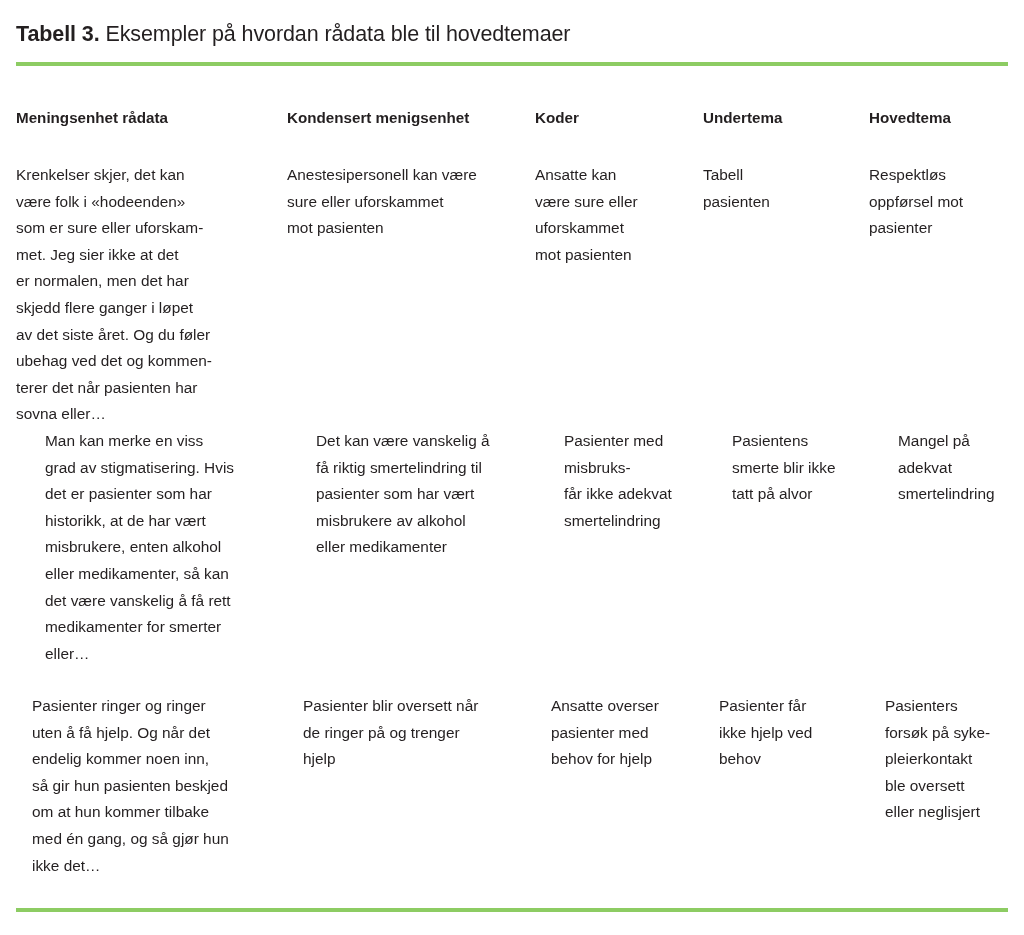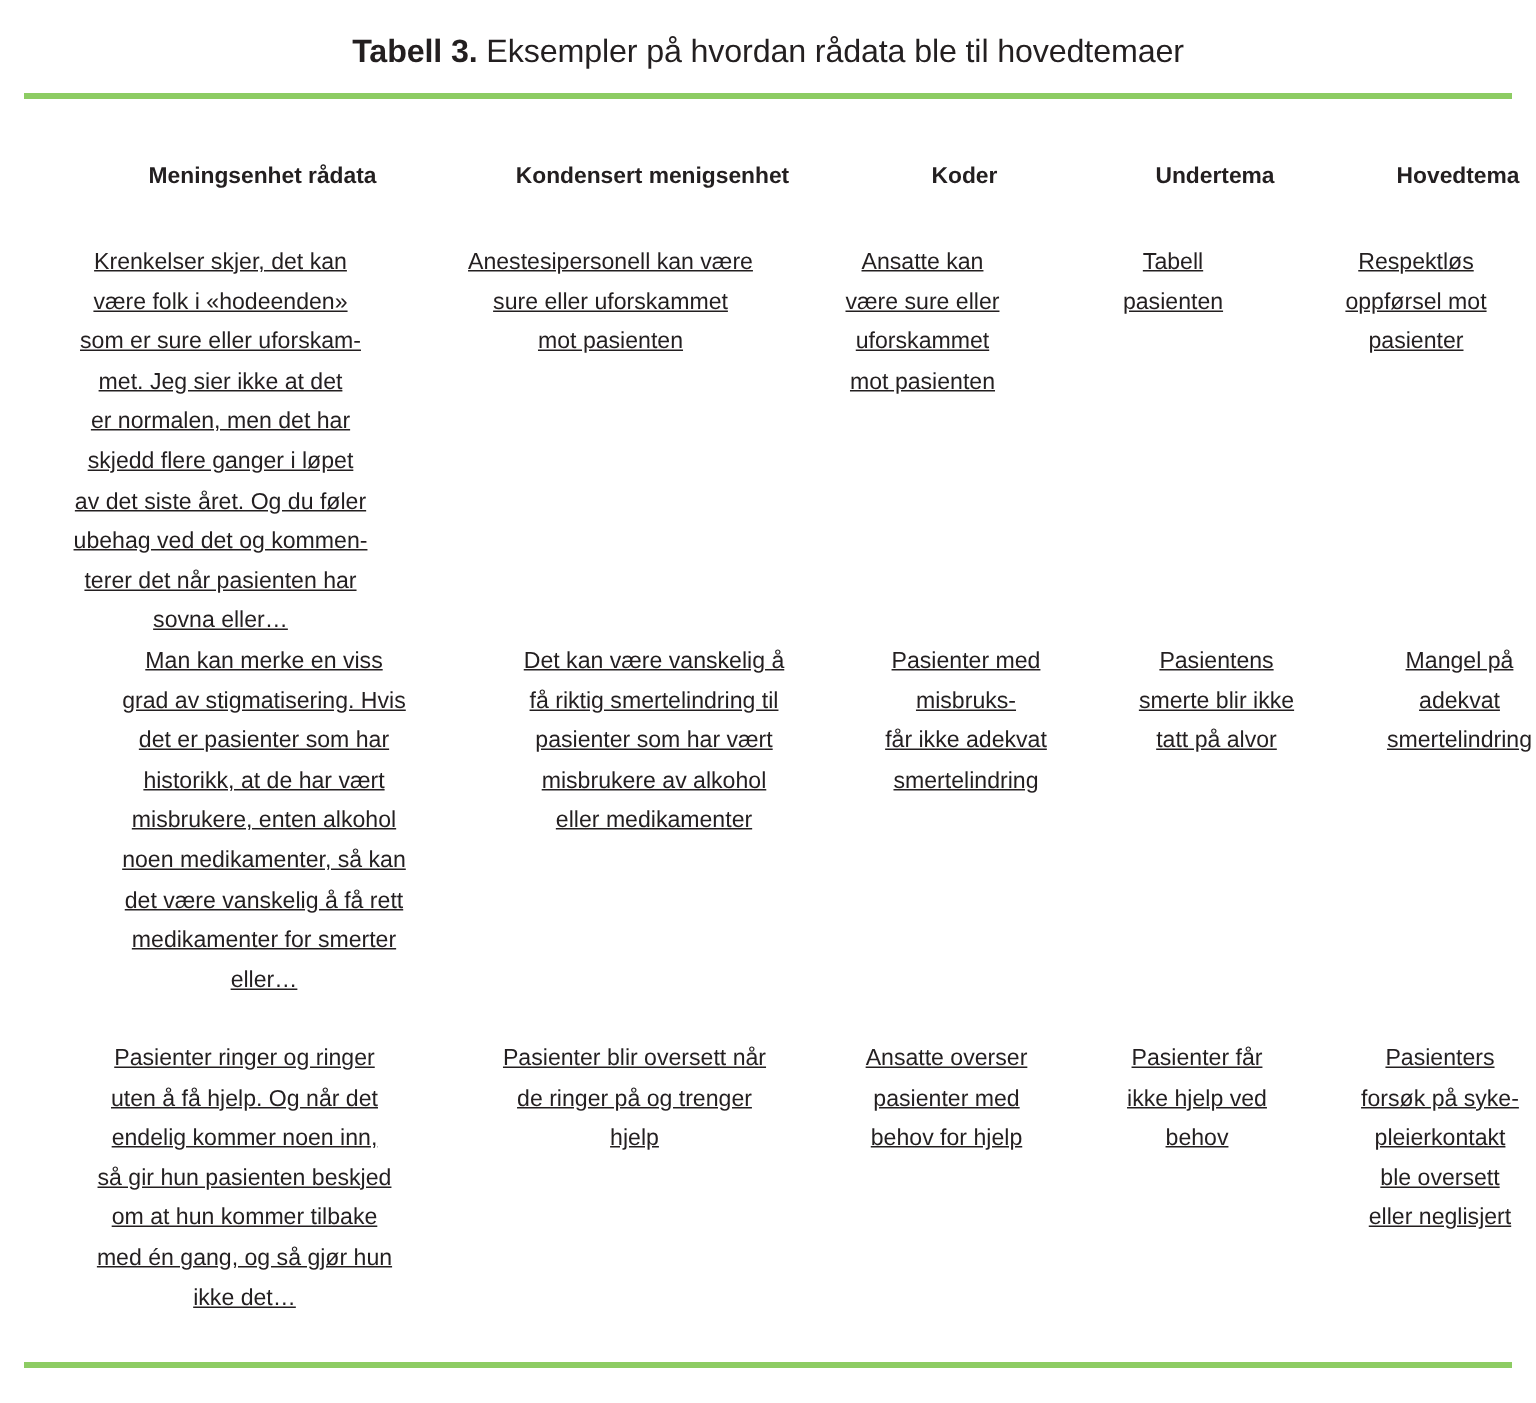--- a/index.html
+++ b/index.html
@@ -15,21 +15,20 @@
     color: #231f20;
     -webkit-font-smoothing: antialiased;
     overflow: hidden;
   }
 
   .table-figure {
     position: relative;
     width: 1024px;
     height: 935px;
     box-sizing: border-box;
-    text-align: center;
   }
 
   
   .caption {
     position: absolute;
     left: 16px;
     top: 20px;
     width: 992px;
     font-size: 21.5px;
     line-height: 28px;
@@ -70,29 +69,27 @@
   .col-4 { left: 869px; width: 150px; }
 
   .col-head {
     position: absolute;
     top: 108px;
     font-size: 15.2px;
     font-weight: bold;
     line-height: 20px;
     color: #231f20;
     white-space: nowrap;
-    margin-left: 28px;
   }
 
   .cell {
     position: absolute;
     font-size: 15.4px;
     line-height: 26.6px;
     color: #231f20;
-    text-decoration: underline;
   }
   .cell .ln { display: block; white-space: nowrap; }
 
   .row-0 .cell { top: 162px; }
   .row-1 .cell { top: 428px; margin-left: 29px; }
   .row-2 .cell { top: 693px; margin-left: 16px; }
 </style>
 </head>
 <body>
 
@@ -148,21 +145,21 @@
         </div>
     </div>
 
     <div class="row row-1">
       <div class="cell col-0">
           <span class="ln">Man kan merke en viss</span>
           <span class="ln">grad av stigmatisering. Hvis</span>
           <span class="ln">det er pasienter som har</span>
           <span class="ln">historikk, at de har vært</span>
           <span class="ln">misbrukere, enten alkohol</span>
-          <span class="ln">noen medikamenter, så kan</span>
+          <span class="ln">eller medikamenter, så kan</span>
           <span class="ln">det være vanskelig å få rett</span>
           <span class="ln">medikamenter for smerter</span>
           <span class="ln">eller…</span>
         </div>
       <div class="cell col-1">
           <span class="ln">Det kan være vanskelig å</span>
           <span class="ln">få riktig smertelindring til</span>
           <span class="ln">pasienter som har vært</span>
           <span class="ln">misbrukere av alkohol</span>
           <span class="ln">eller medikamenter</span>

